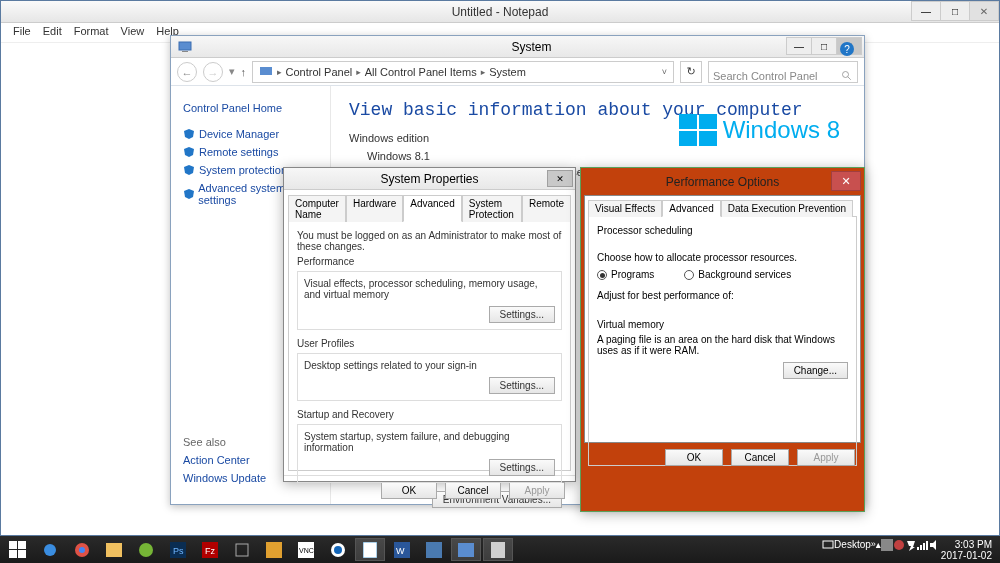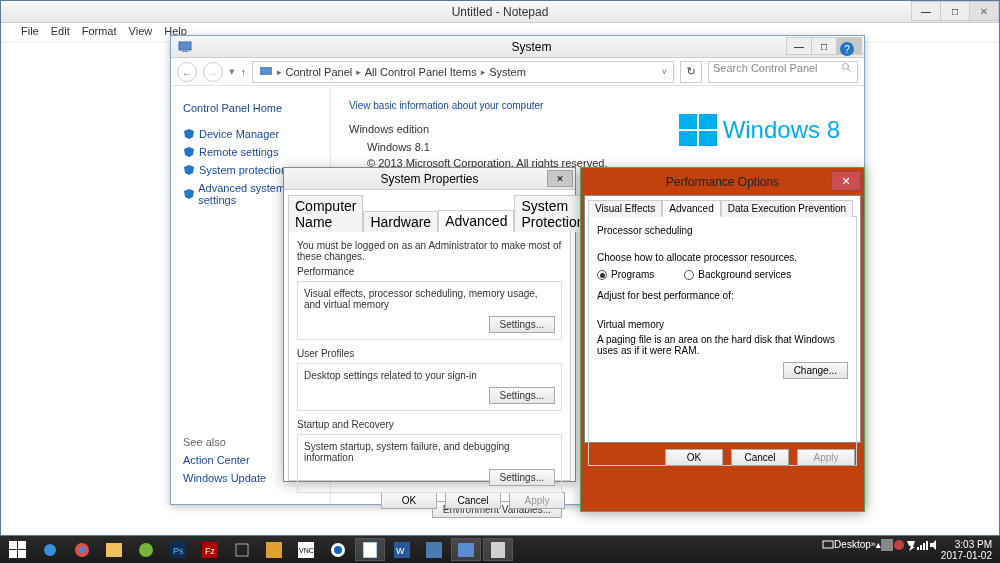--- a/index.html
+++ b/index.html
@@ -6,58 +6,58 @@
 body { width: 1000px; height: 563px; overflow: hidden; background: #f0f0f0; position: relative; font-size: 11px; }
 .desktop { position: absolute; inset: 0; }
 
 
 .notepad { position: absolute; top: 0; left: 0; width: 1000px; height: 536px; background: #fff; border: 1px solid #5a7aa0; }
 .np-titlebar { height: 22px; background: linear-gradient(#fafafa,#e6e6e6); display: flex; align-items: center; border-bottom: 1px solid #ccc; position: relative; }
 .np-title { flex:1; text-align:center; font-size:12px; color:#333; }
 .np-controls { display:flex; position:absolute; right:0; top:0; }
 .np-btn { width:30px; height:20px; display:flex; align-items:center; justify-content:center; border:1px solid #ccc; margin-left:-1px; font-size:10px; background:#eee; }
 .np-btn.close-light { background:#e1e1e1; color:#666; border-color:#ccc;}
-.np-menu { height:20px; background:#fff; display:flex; gap:4px; padding:2px 16px; font-size:11px; color:#333; border-bottom:1px solid #eee;}
+.np-menu { height:20px; background:#fff; display:flex; gap:4px; padding:2px 8px; font-size:11px; color:#333; border-bottom:1px solid #eee;}
 .np-menu span{ padding:0 4px; }
 
 
 .syswin { position:absolute; left:170px; top:35px; width:695px; height:470px; background:#fff; border:1px solid #8aa2be; box-shadow:0 2px 8px rgba(0,0,0,0.25);}
 .syswin-titlebar { height:22px; background:linear-gradient(#f7f7f7,#e8e8e8); display:flex; align-items:center; position:relative; border-bottom:1px solid #ccc;}
 .syswin-title{ flex:1; text-align:center; font-size:12px;}
 .syswin-icon { width:16px; height:16px; margin:0 6px; }
 .syswin-ctl{ position:absolute; right:2px; top:1px; display:flex;}
 .syswin-ctl .np-btn{ height:18px; width:26px;}
 .syswin-toolbar{ height:28px; border-bottom:1px solid #dde3ea; display:flex; align-items:center; padding:0 6px; gap:6px; font-size:11px; color:#333; }
 .nav-arrow{ width:20px; height:20px; border:1px solid #ccc; border-radius:50%; display:flex; align-items:center; justify-content:center; color:#888;}
 .breadcrumb{ flex:1; display:flex; align-items:center; gap:4px; border:1px solid #ccc; height:22px; padding:0 6px; background:#fff;}
 .breadcrumb .sep{ font-size:9px; color:#666;}
-.search{ width:150px; height:22px; border:1px solid #ccc; display:flex; align-items:flex-start; padding:0 4px; color:#888; background:#fff;}
+.search{ width:150px; height:22px; border:1px solid #ccc; display:flex; align-items:flex-end; padding:0 4px; color:#888; background:#fff;}
 .search svg{ width:12px; height:12px; margin-left:auto;}
 .refresh{ width:22px; height:22px; border:1px solid #ccc; display:flex; align-items:center; justify-content:center;}
 .syswin-body{ display:flex; height:calc(100% - 50px);}
 .leftpane{ width:160px; padding:10px 12px; border-right:1px solid #e8e8e8; font-size:11px;}
 .cplink{ color:#1a4aa3; margin:6px 0; display:flex; align-items:center; gap:4px;}
 .leftpane .label{ color:#1a4aa3; text-decoration:none; }
 .seealso{ color:#666; margin-top:230px; font-size:11px;}
 .rightpane{ flex:1; padding:14px 18px; position:relative;}
-.heading{ color:#1a4aa3; font-size:10px; margin-bottom:12px;}
+.heading{ color:#1a4aa3; font-size:18px; margin-bottom:12px;font-family:Liberation Mono, monospace;}
 .sect{ font-size:11px; color:#333;}
 .sect .sub{ margin-left:18px;}
 .winlogo{ position:absolute; right:24px; top:28px; color:#00adef; font-size:24px; font-weight:300; display:flex; align-items:center; gap:6px;}
 .winlogo .sq{ display:grid; grid-template-columns:18px 18px; grid-template-rows:15px 15px; gap:2px;}
 .winlogo .sq div{ background:#00adef;}
 .dell{ position:absolute; right:30px; top:180px; width:60px; height:60px; border:2px solid #0083ca; border-radius:50%; display:flex; align-items:center; justify-content:center; color:#0083ca; font-weight:bold; font-size:13px; font-style:italic;}
 .sideaction{ position:absolute; right:18px; font-size:11px; color:#1a4aa3;}
 .helpicon{ position:absolute; right:10px; top:6px; width:14px; height:14px; border-radius:50%; background:#2176c7; color:#fff; font-size:10px; display:flex; align-items:center; justify-content:center;}
 
 
 .sysprop{ position:absolute; left:283px; top:167px; width:293px; height:315px; background:#fff; border:1px solid #888; box-shadow:0 2px 12px rgba(0,0,0,0.3);}
 .sp-title{ height:22px; background:linear-gradient(#f7f7f7,#e8e8e8); display:flex; align-items:center; justify-content:center; font-size:12px; position:relative; border-bottom:1px solid #ccc;}
 .sp-close{ position:absolute; right:2px; top:2px; width:26px; height:17px; background:#c8c8c8; border:1px solid #a0a0a0; display:flex; align-items:center; justify-content:center; font-size:9px;}
-.tabs{ display:flex; padding:4px 4px 0 4px; font-size:14px;align-items:flex-end;}
+.tabs{ display:flex; padding:4px 4px 0 4px; font-size:10px;}
 .tab{ padding:2px 6px; border:1px solid #ccc; border-bottom:none; background:#f4f4f4; margin-right:0px; position:relative; top:1px;}
 .tab.active{ background:#fff; border-bottom:1px solid #fff;}
 .tabbody{ border:1px solid #ccc; margin:0 4px 4px 4px; padding:8px 8px; font-size:10px; color:#333; height:250px;}
 .groupbox{ border:1px solid #ddd; padding:6px; margin:4px 0 8px 0; position:relative;}
 .gb-row{ display:flex; justify-content:flex-end; margin-top:6px;}
 .btn{ font-size:10px; padding:2px 10px; border:1px solid #aaa; background:linear-gradient(#fafafa,#e6e6e6); min-width:58px; text-align:center;}
 .sp-buttons{ display:flex; justify-content:flex-end; gap:8px; padding:6px 10px; border-top:1px solid #ddd;}
 .sp-buttons .btn{ min-width:56px;}
 .btn.disabled{ color:#999;}
 

